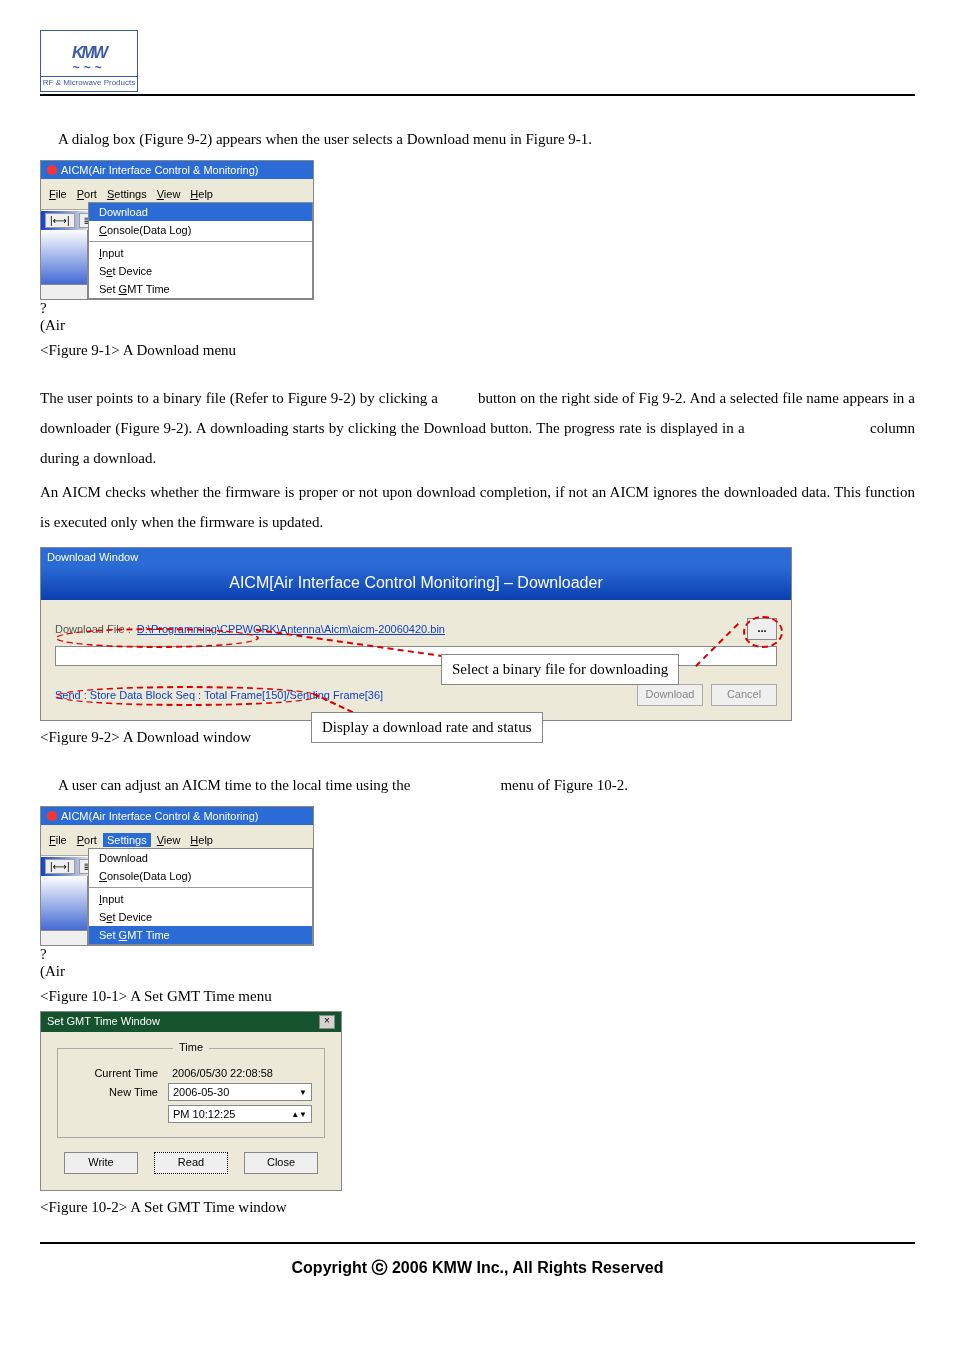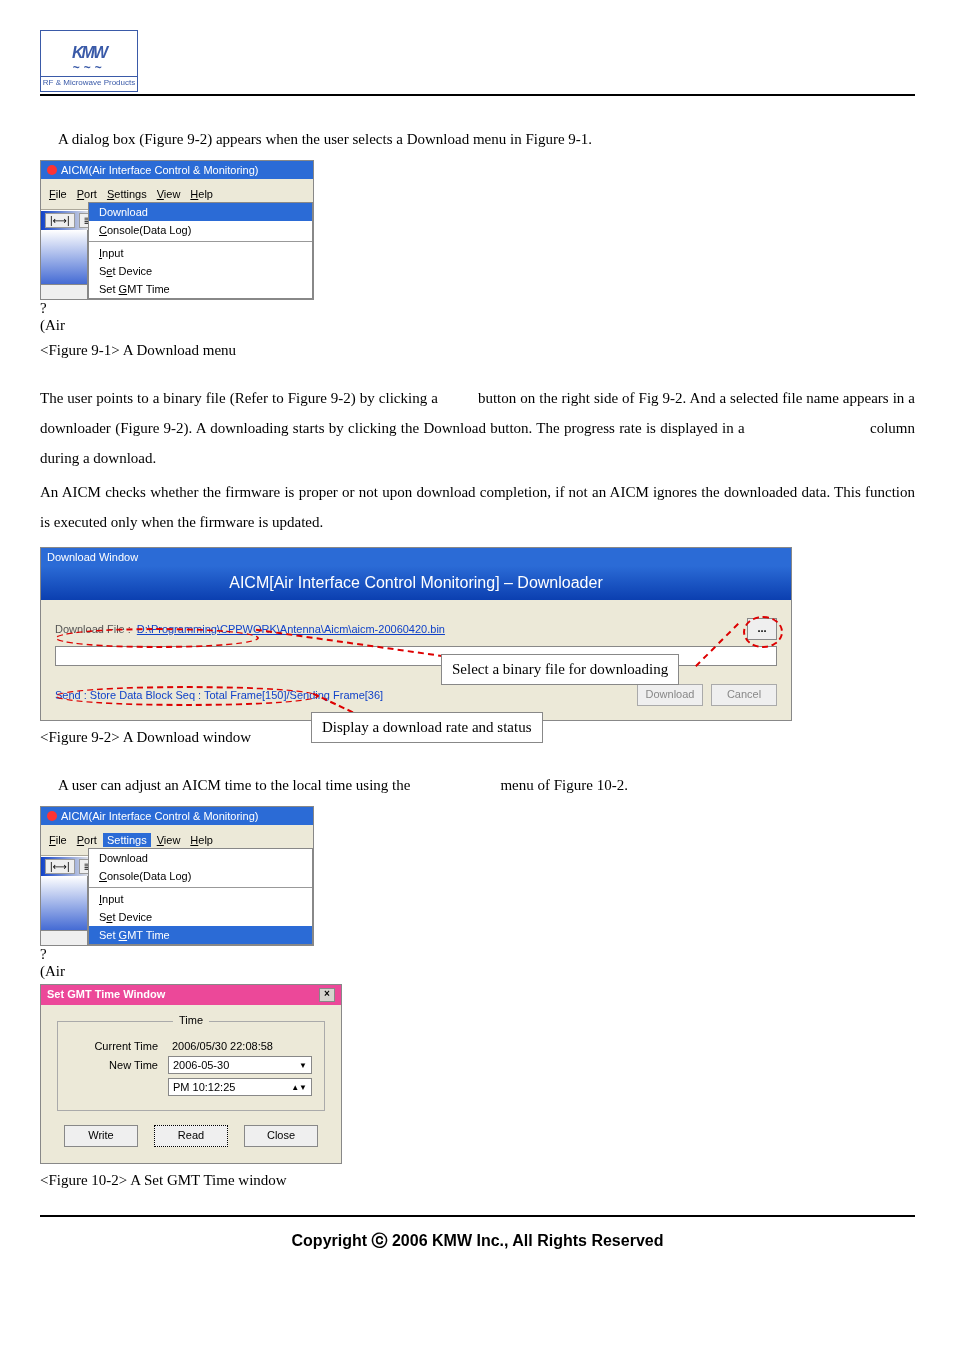--- a/index.html
+++ b/index.html
@@ -217,26 +217,25 @@
   
   .gmtwin {
     width: 300px;
     border: 1px solid #888;
     background: #ece9d8;
     font-family: Tahoma, Arial, sans-serif;
     font-size: 11px;
     margin-top: 4px;
   }
   .gmtwin .title {
-    background: #ec4899;
+    background: #14532d;
     color: #fff;
     padding: 3px 6px;
     display: flex;
     justify-content: space-between;
-    font-weight: bold;
   }
   .gmtwin .title .x {
     width: 14px; height: 12px;
     background: #d6d3ce;
     color: #000;
     text-align: center;
     line-height: 10px;
     border: 1px solid #888;
     font-size: 10px;
   }
@@ -416,20 +415,21 @@
           <div class="item"><u>I</u>nput</div>
           <div class="item">S<u>e</u>t Device</div>
           <div class="item hover">Set <u>G</u>MT Time</div>
         </div>
       </div>
     </div>
     <div class="helpbtn">?</div>
     <div class="airbadge">(Air</div>
   </div>
 
+  <p class="caption" style="margin-bottom:6px;">&lt;Figure 10-1&gt; A Set GMT Time menu</p>
 
   <div class="gmtwin">
     <div class="title">
       <span>Set GMT Time Window</span>
       <span class="x">×</span>
     </div>
     <div class="group">
       <span class="legend">Time</span>
       <div class="row">
         <span class="lbl">Current Time</span>

